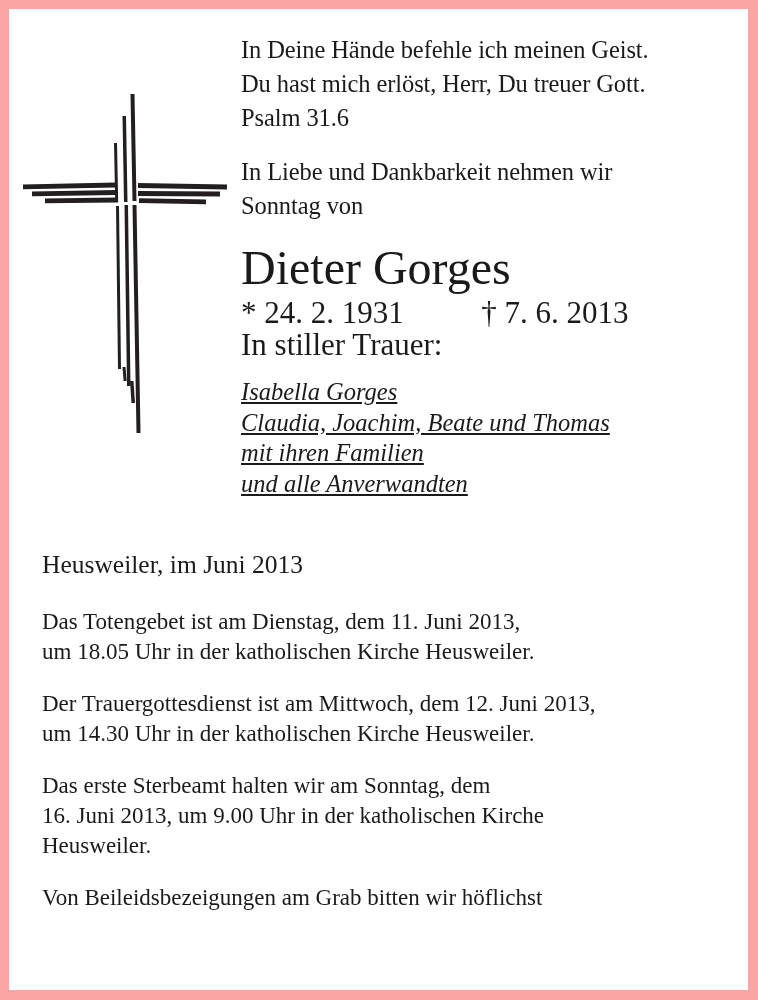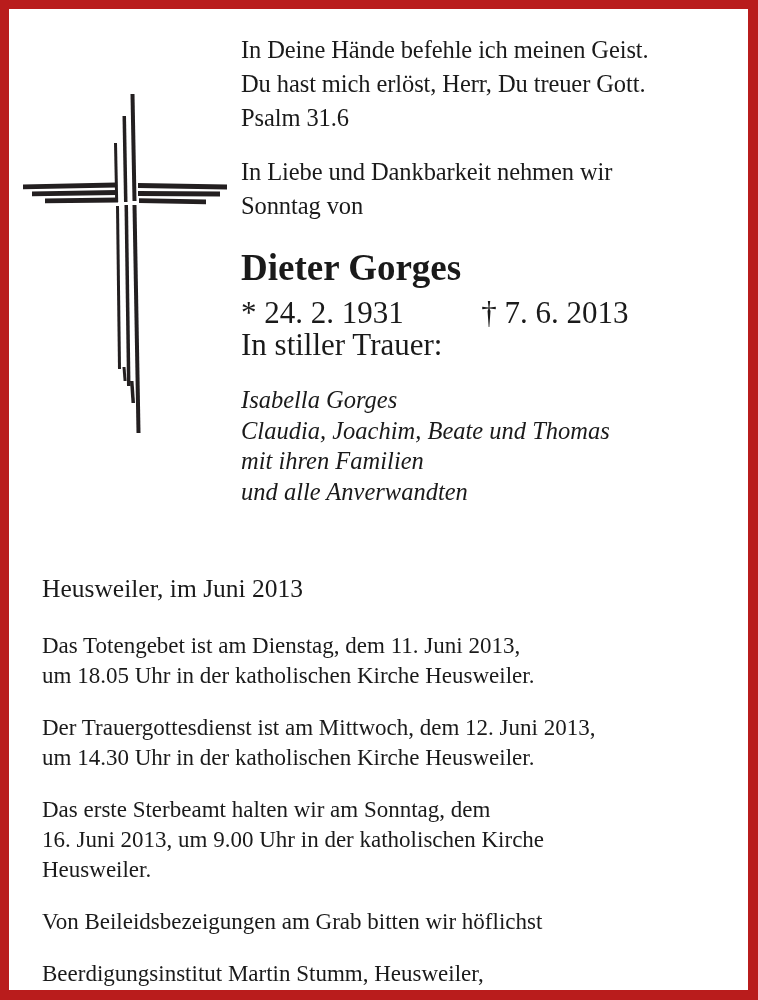--- a/index.html
+++ b/index.html
@@ -16,21 +16,21 @@
   }
 
   
   .obituary-frame {
     position: absolute;
     left: 0;
     top: 0;
     width: 758px;
     height: 1000px;
     box-sizing: border-box;
-    background: #b91c1c;
+    background: #fca5a5;
     padding: 9px 10px 10px 9px;
   }
   .obituary-page {
     position: relative;
     width: 100%;
     height: 100%;
     background: #ffffff;
     box-sizing: border-box;
     overflow: hidden;
   }
@@ -62,53 +62,54 @@
     line-height: 34px;
   }
   .intro {
     margin-top: 20px;
     font-size: 24.5px;
     line-height: 34px;
     letter-spacing: -0.1px;
   }
   .deceased-name {
     margin-top: 17px;
-    font-size: 37px;
-    font-weight: bold;
+    font-size: 48px;
+    font-weight: normal;
     line-height: 56px;
     letter-spacing: 0px;
     white-space: nowrap;
   }
   .life-dates {
     margin-top: 2px;
     font-size: 31px;
     line-height: 30px;
     white-space: nowrap;
   }
   .life-dates .date-gap {
     display: inline-block;
     width: 62px;
   }
   .mourning-label {
     font-size: 31px;
     line-height: 34px;
   }
   .mourner-list {
-    margin-top: 23px;
+    margin-top: 15px;
     font-style: italic;
     font-size: 24.5px;
     line-height: 30.5px;
+    text-decoration: underline;
   }
   .mourner-line { white-space: nowrap; }
 
   
   .lower-block {
     position: absolute;
     left: 33px;
-    top: 563px;
+    top: 539px;
     width: 690px;
   }
   .place-date {
     font-size: 25.5px;
     line-height: 34px;
     margin-bottom: 25px;
   }
   .notice {
     font-size: 23px;
     line-height: 30px;
@@ -200,21 +201,17 @@
       <div class="notice">
         <div class="notice-line">Das erste Sterbeamt halten wir am Sonntag, dem</div>
         <div class="notice-line">16. Juni 2013, um 9.00 Uhr in der katholischen Kirche</div>
         <div class="notice-line">Heusweiler.</div>
       </div>
 
       <div class="notice">
         <div class="notice-line">Von Beileidsbezeigungen am Grab bitten wir höflichst</div>
       </div>
 
-      <div class="notice">
-        <div class="notice-line">Beerdigungsinstitut Martin Stumm, Heusweiler,</div>
-
-      </div>
 
     </div>
 
   </div>
 </div>
 
 </body></html>

